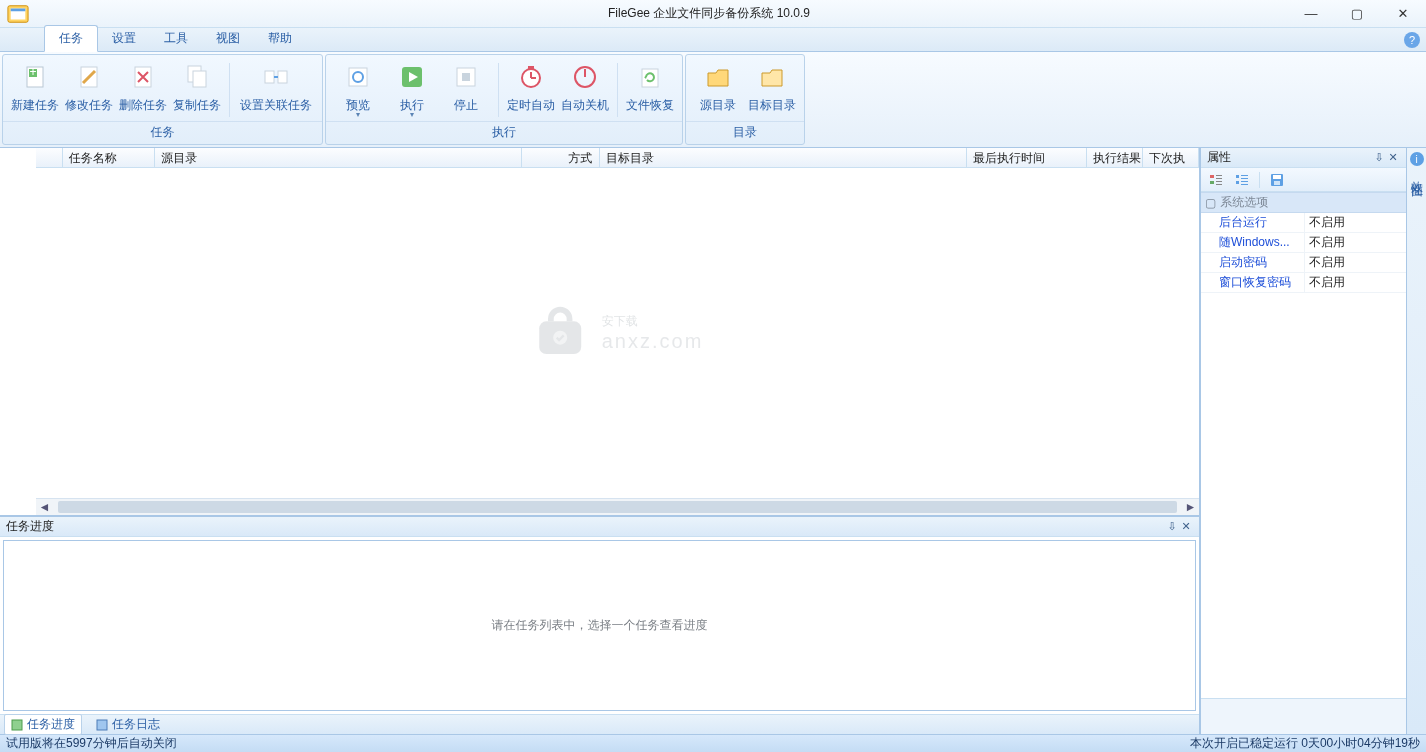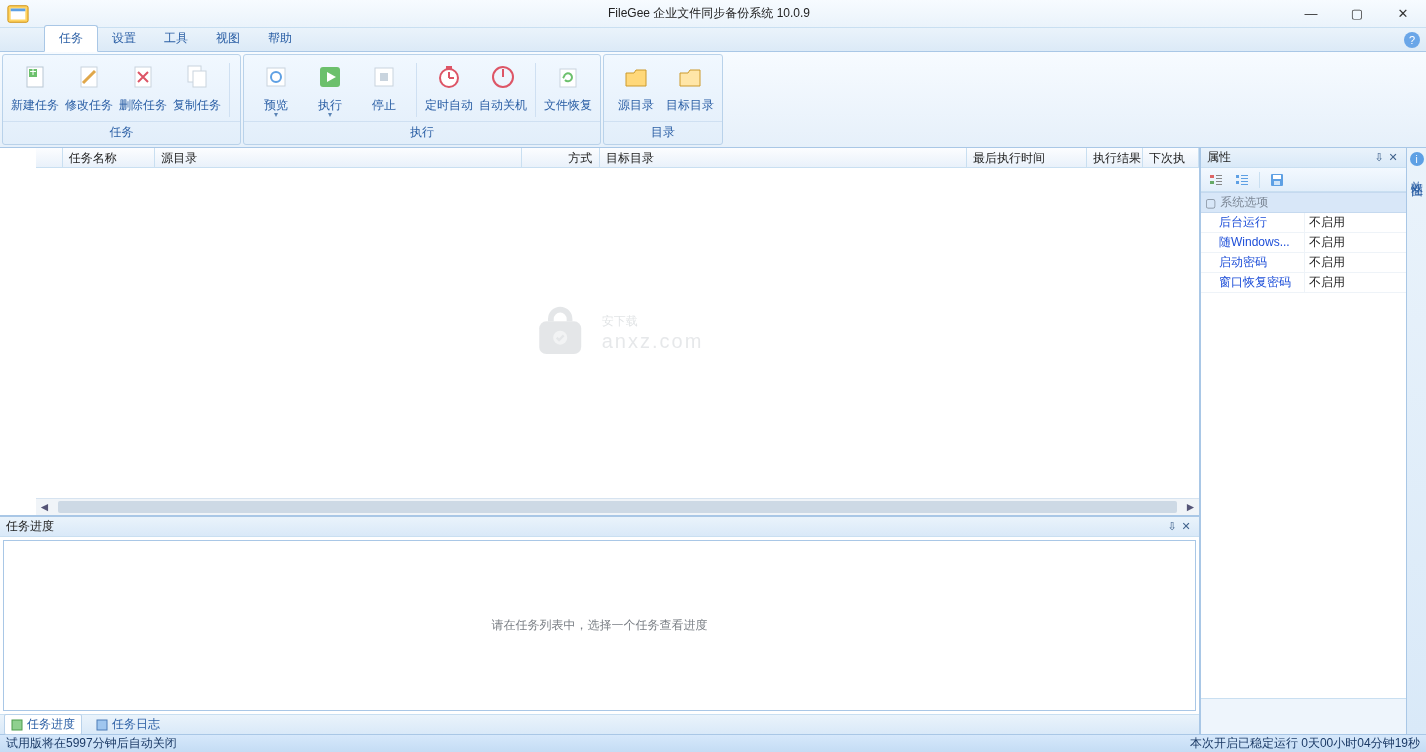--- a/index.html
+++ b/index.html
@@ -138,20 +138,30 @@
         <div class="ribbon-btn">
           <div class="ico">
             <svg width="28" height="28">
               <rect x="5" y="3" width="13" height="16" fill="#fff" stroke="#c9d4de"></rect>
               <rect x="10" y="8" width="13" height="16" fill="#fff" stroke="#c9d4de"></rect>
             </svg>
           </div>
           <div class="lbl">复制任务</div>
         </div>
         <div class="ribbon-sep"></div>
+        <div class="ribbon-btn wide">
+          <div class="ico">
+            <svg width="28" height="28">
+              <rect x="3" y="8" width="9" height="12" fill="#fff" stroke="#c9d4de"></rect>
+              <rect x="16" y="8" width="9" height="12" fill="#fff" stroke="#c9d4de"></rect>
+              <path d="M12 14 h4" stroke="#5ea0e4" stroke-width="2"></path>
+            </svg>
+          </div>
+          <div class="lbl">设置关联任务</div>
+        </div>
       </div>
       <div class="ribbon-group-label">任务</div>
     </div>
     <div class="ribbon-group">
       <div class="ribbon-group-body">
         <div class="ribbon-btn">
           <div class="ico">
             <svg width="28" height="28">
               <rect x="5" y="5" width="18" height="18" fill="#fff" stroke="#c9d4de"></rect>
               <circle cx="14" cy="14" r="5" fill="none" stroke="#5ea0e4" stroke-width="2"></circle>

